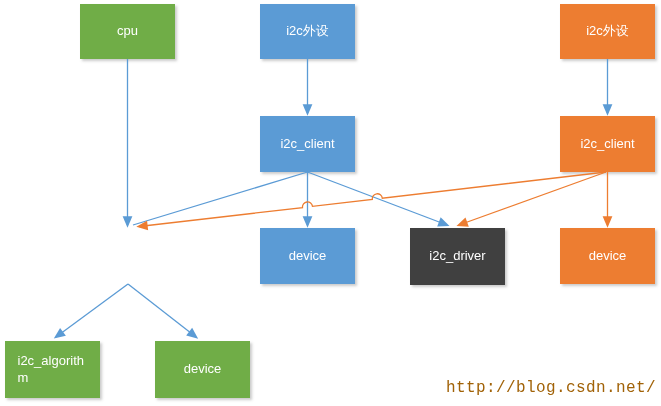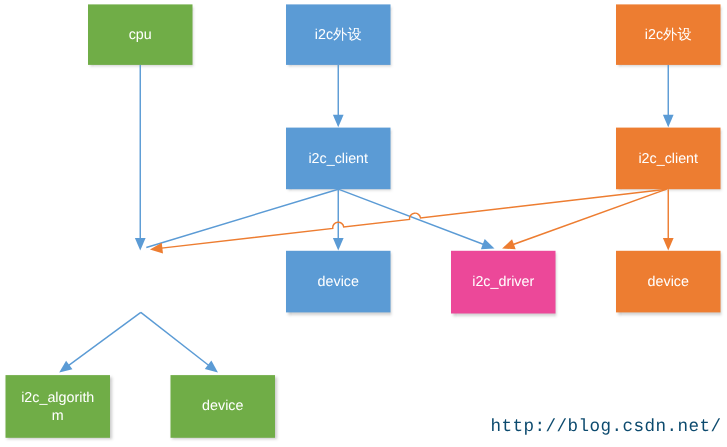--- a/index.html
+++ b/index.html
@@ -22,21 +22,21 @@
     position: absolute;
     display: flex;
     align-items: center;
     justify-content: center;
     color: #ffffff;
     font-size: 13px;
     box-shadow: 1.5px 2px 2.5px rgba(140,140,140,0.45);
     box-sizing: border-box;
   }
   .node-label {
-    text-align: center;
+    text-align: left;
     line-height: 1.3;
     white-space: pre-line;
   }
   .node.wrap .node-label {
     width: 70px;
     word-break: break-all;
   }
   svg.edges-layer {
     position: absolute; left: 0; top: 0;
     pointer-events: none;
@@ -67,21 +67,21 @@
       </div>
       <div class="node" style="left: 260px; top: 116px; width: 95px; height: 56px; background: rgb(91, 155, 213);">
         <span class="node-label">i2c_client</span>
       </div>
       <div class="node" style="left: 560px; top: 116px; width: 95px; height: 56px; background: rgb(237, 125, 49);">
         <span class="node-label">i2c_client</span>
       </div>
       <div class="node" style="left: 260px; top: 228px; width: 95px; height: 56px; background: rgb(91, 155, 213);">
         <span class="node-label">device</span>
       </div>
-      <div class="node" style="left: 410px; top: 228px; width: 95px; height: 57px; background: #ec4899;">
+      <div class="node" style="left: 410px; top: 228px; width: 95px; height: 57px; background: #404040;">
         <span class="node-label">i2c_driver</span>
       </div>
       <div class="node" style="left: 560px; top: 228px; width: 95px; height: 56px; background: rgb(237, 125, 49);">
         <span class="node-label">device</span>
       </div>
       <div class="node wrap" style="left: 5px; top: 341px; width: 95px; height: 57px; background: rgb(112, 173, 71);">
         <span class="node-label">i2c_algorithm</span>
       </div>
       <div class="node" style="left: 155px; top: 341px; width: 95px; height: 57px; background: rgb(112, 173, 71);">
         <span class="node-label">device</span>
@@ -105,15 +105,15 @@
         <path d="M 307.5 172 L 307.5 225" fill="none" stroke="#5B9BD5" stroke-width="1.3" marker-end="url(#arrow-blue)"></path>
         <path d="M 307.5 172 L 447 225" fill="none" stroke="#5B9BD5" stroke-width="1.3" marker-end="url(#arrow-blue)"></path>
         <path d="M 606 172 L 382.3 198.2 A 5 5 0 0 0 372.3 199.4 L 312.5 206.4 A 5 5 0 0 0 302.5 207.6 L 139 226.5" fill="none" stroke="#ED7D31" stroke-width="1.3" marker-end="url(#arrow-orange)"></path>
         <path d="M 606 172 L 459 225" fill="none" stroke="#ED7D31" stroke-width="1.3" marker-end="url(#arrow-orange)"></path>
         <path d="M 607.5 172 L 607.5 225" fill="none" stroke="#ED7D31" stroke-width="1.3" marker-end="url(#arrow-orange)"></path>
         <path d="M 128 284 L 56 337" fill="none" stroke="#5B9BD5" stroke-width="1.3" marker-end="url(#arrow-blue)"></path>
         <path d="M 128 284 L 196 337" fill="none" stroke="#5B9BD5" stroke-width="1.3" marker-end="url(#arrow-blue)"></path>
       </g>
   </svg>
 
-  <div class="watermark" style="color: #0c4a6e;">http://blog.csdn.net/</div>
+  <div class="watermark" style="color: #a16207;">http://blog.csdn.net/</div>
 
 </div>
 
 </body></html>

